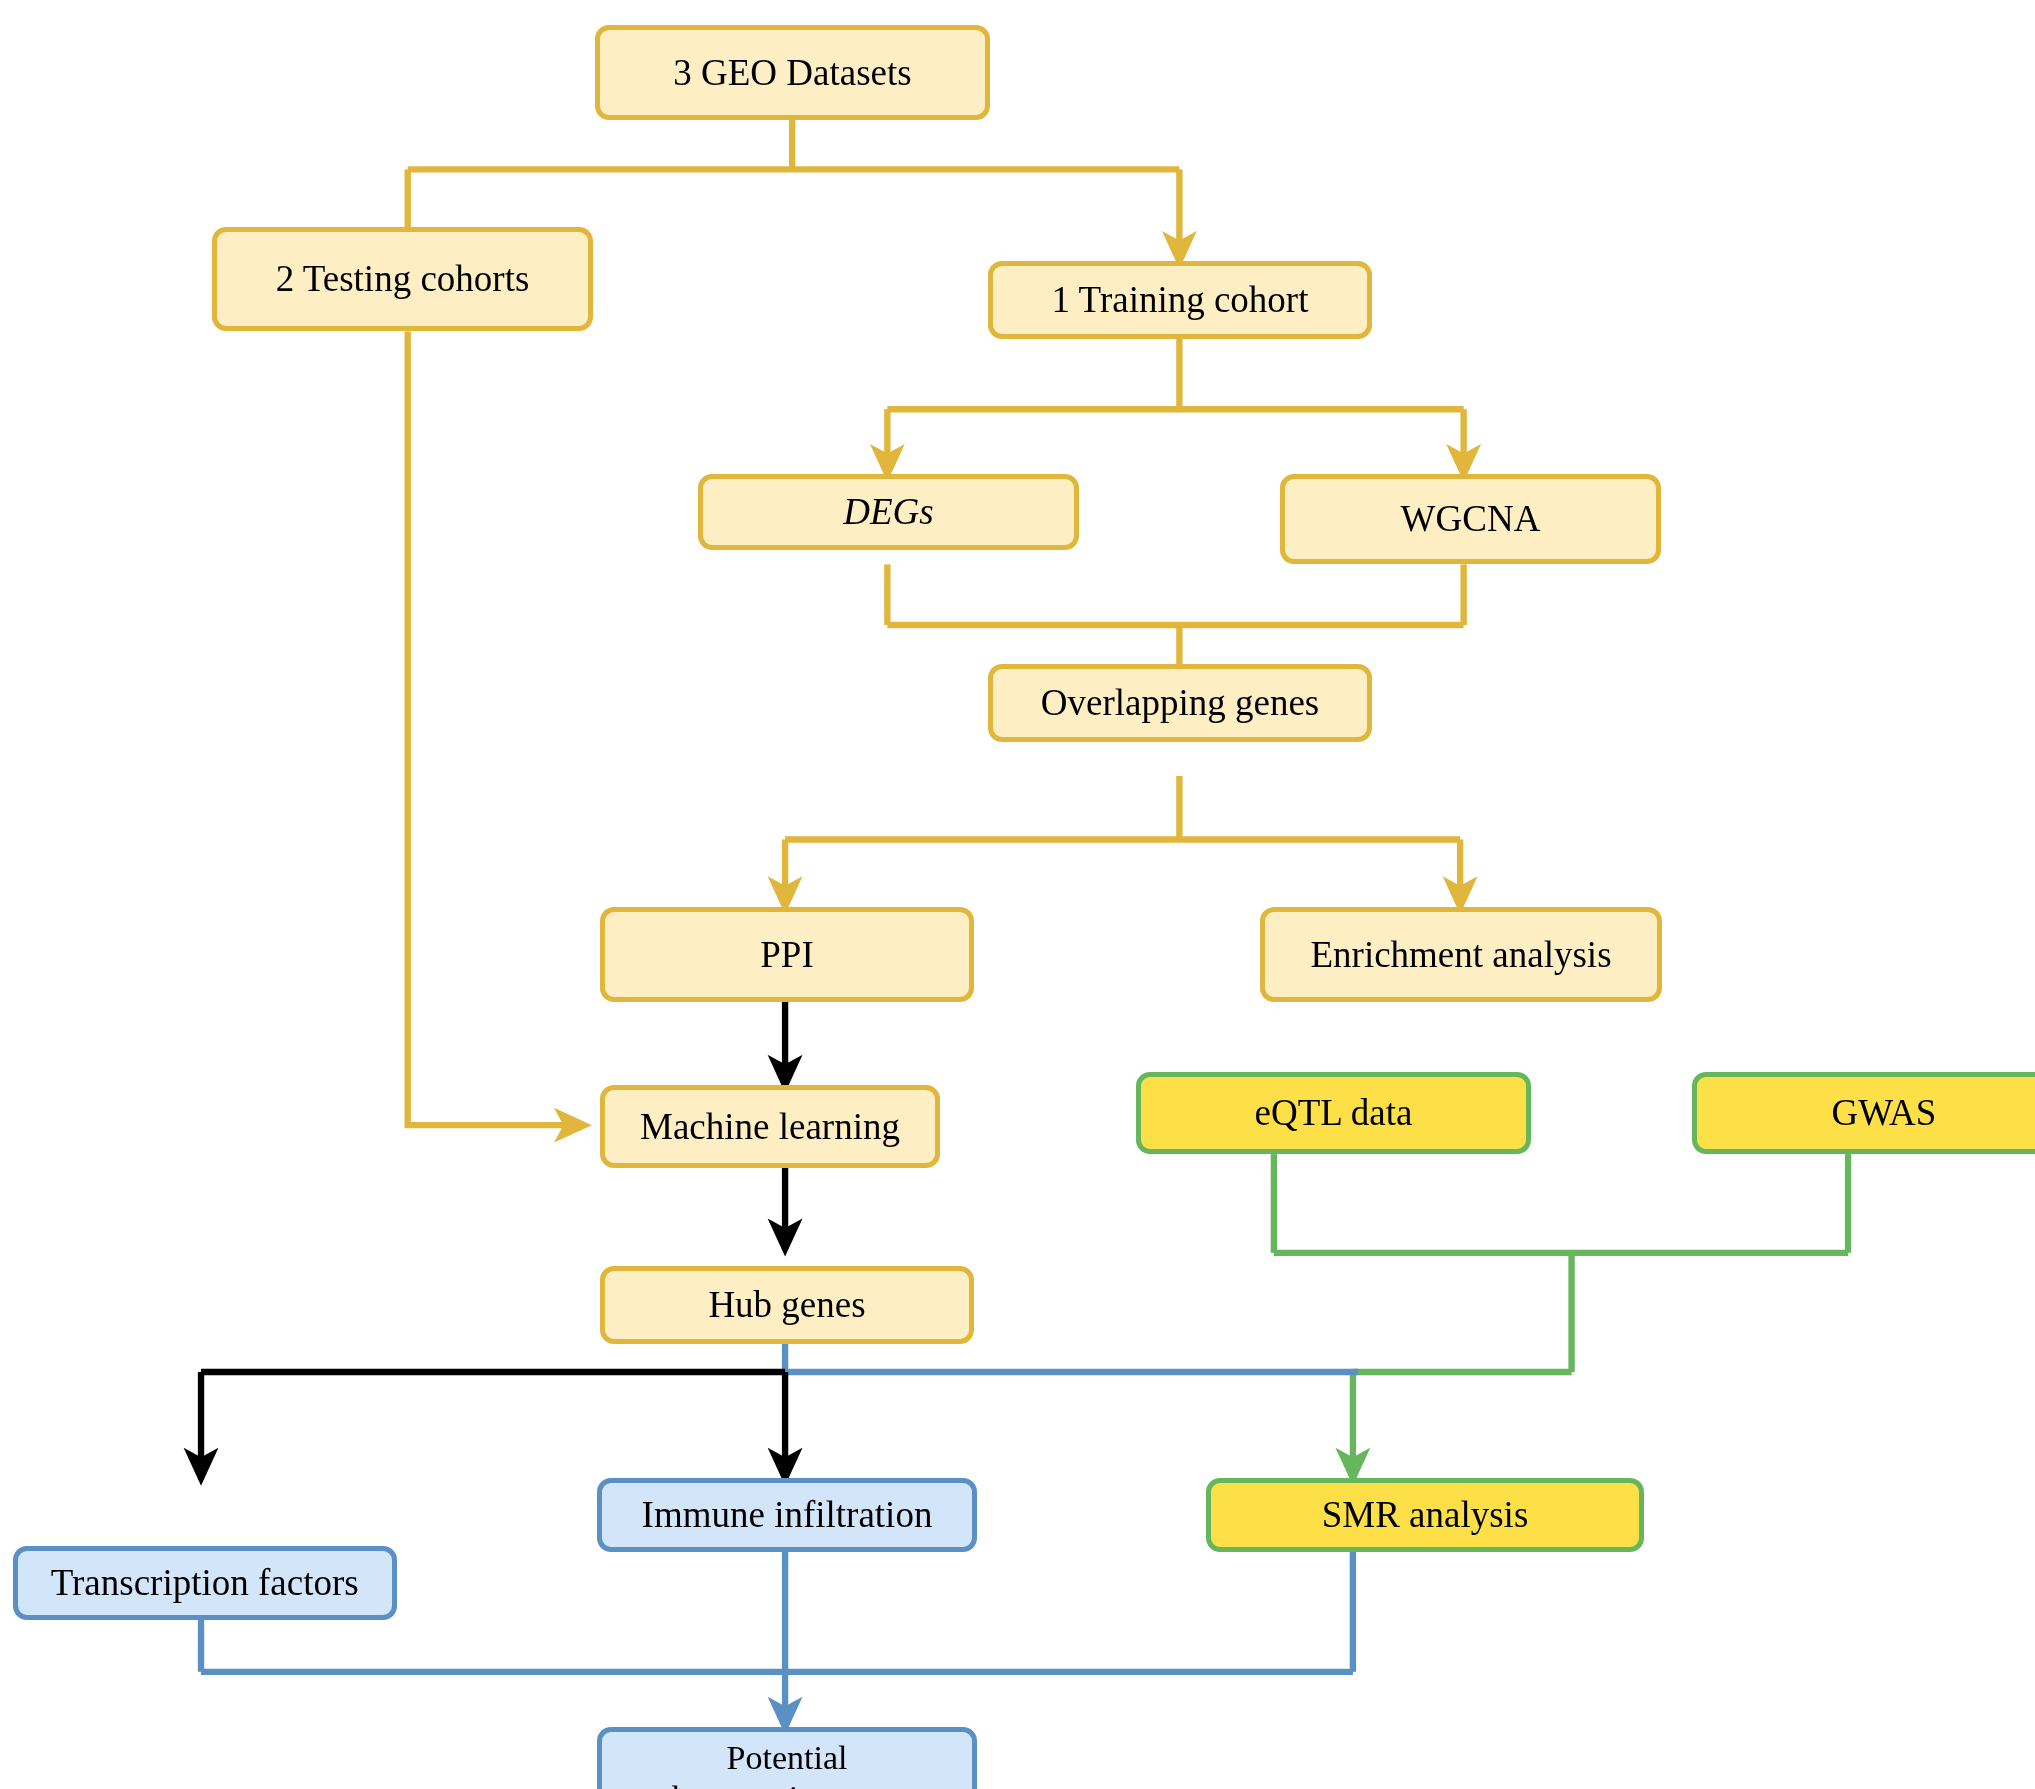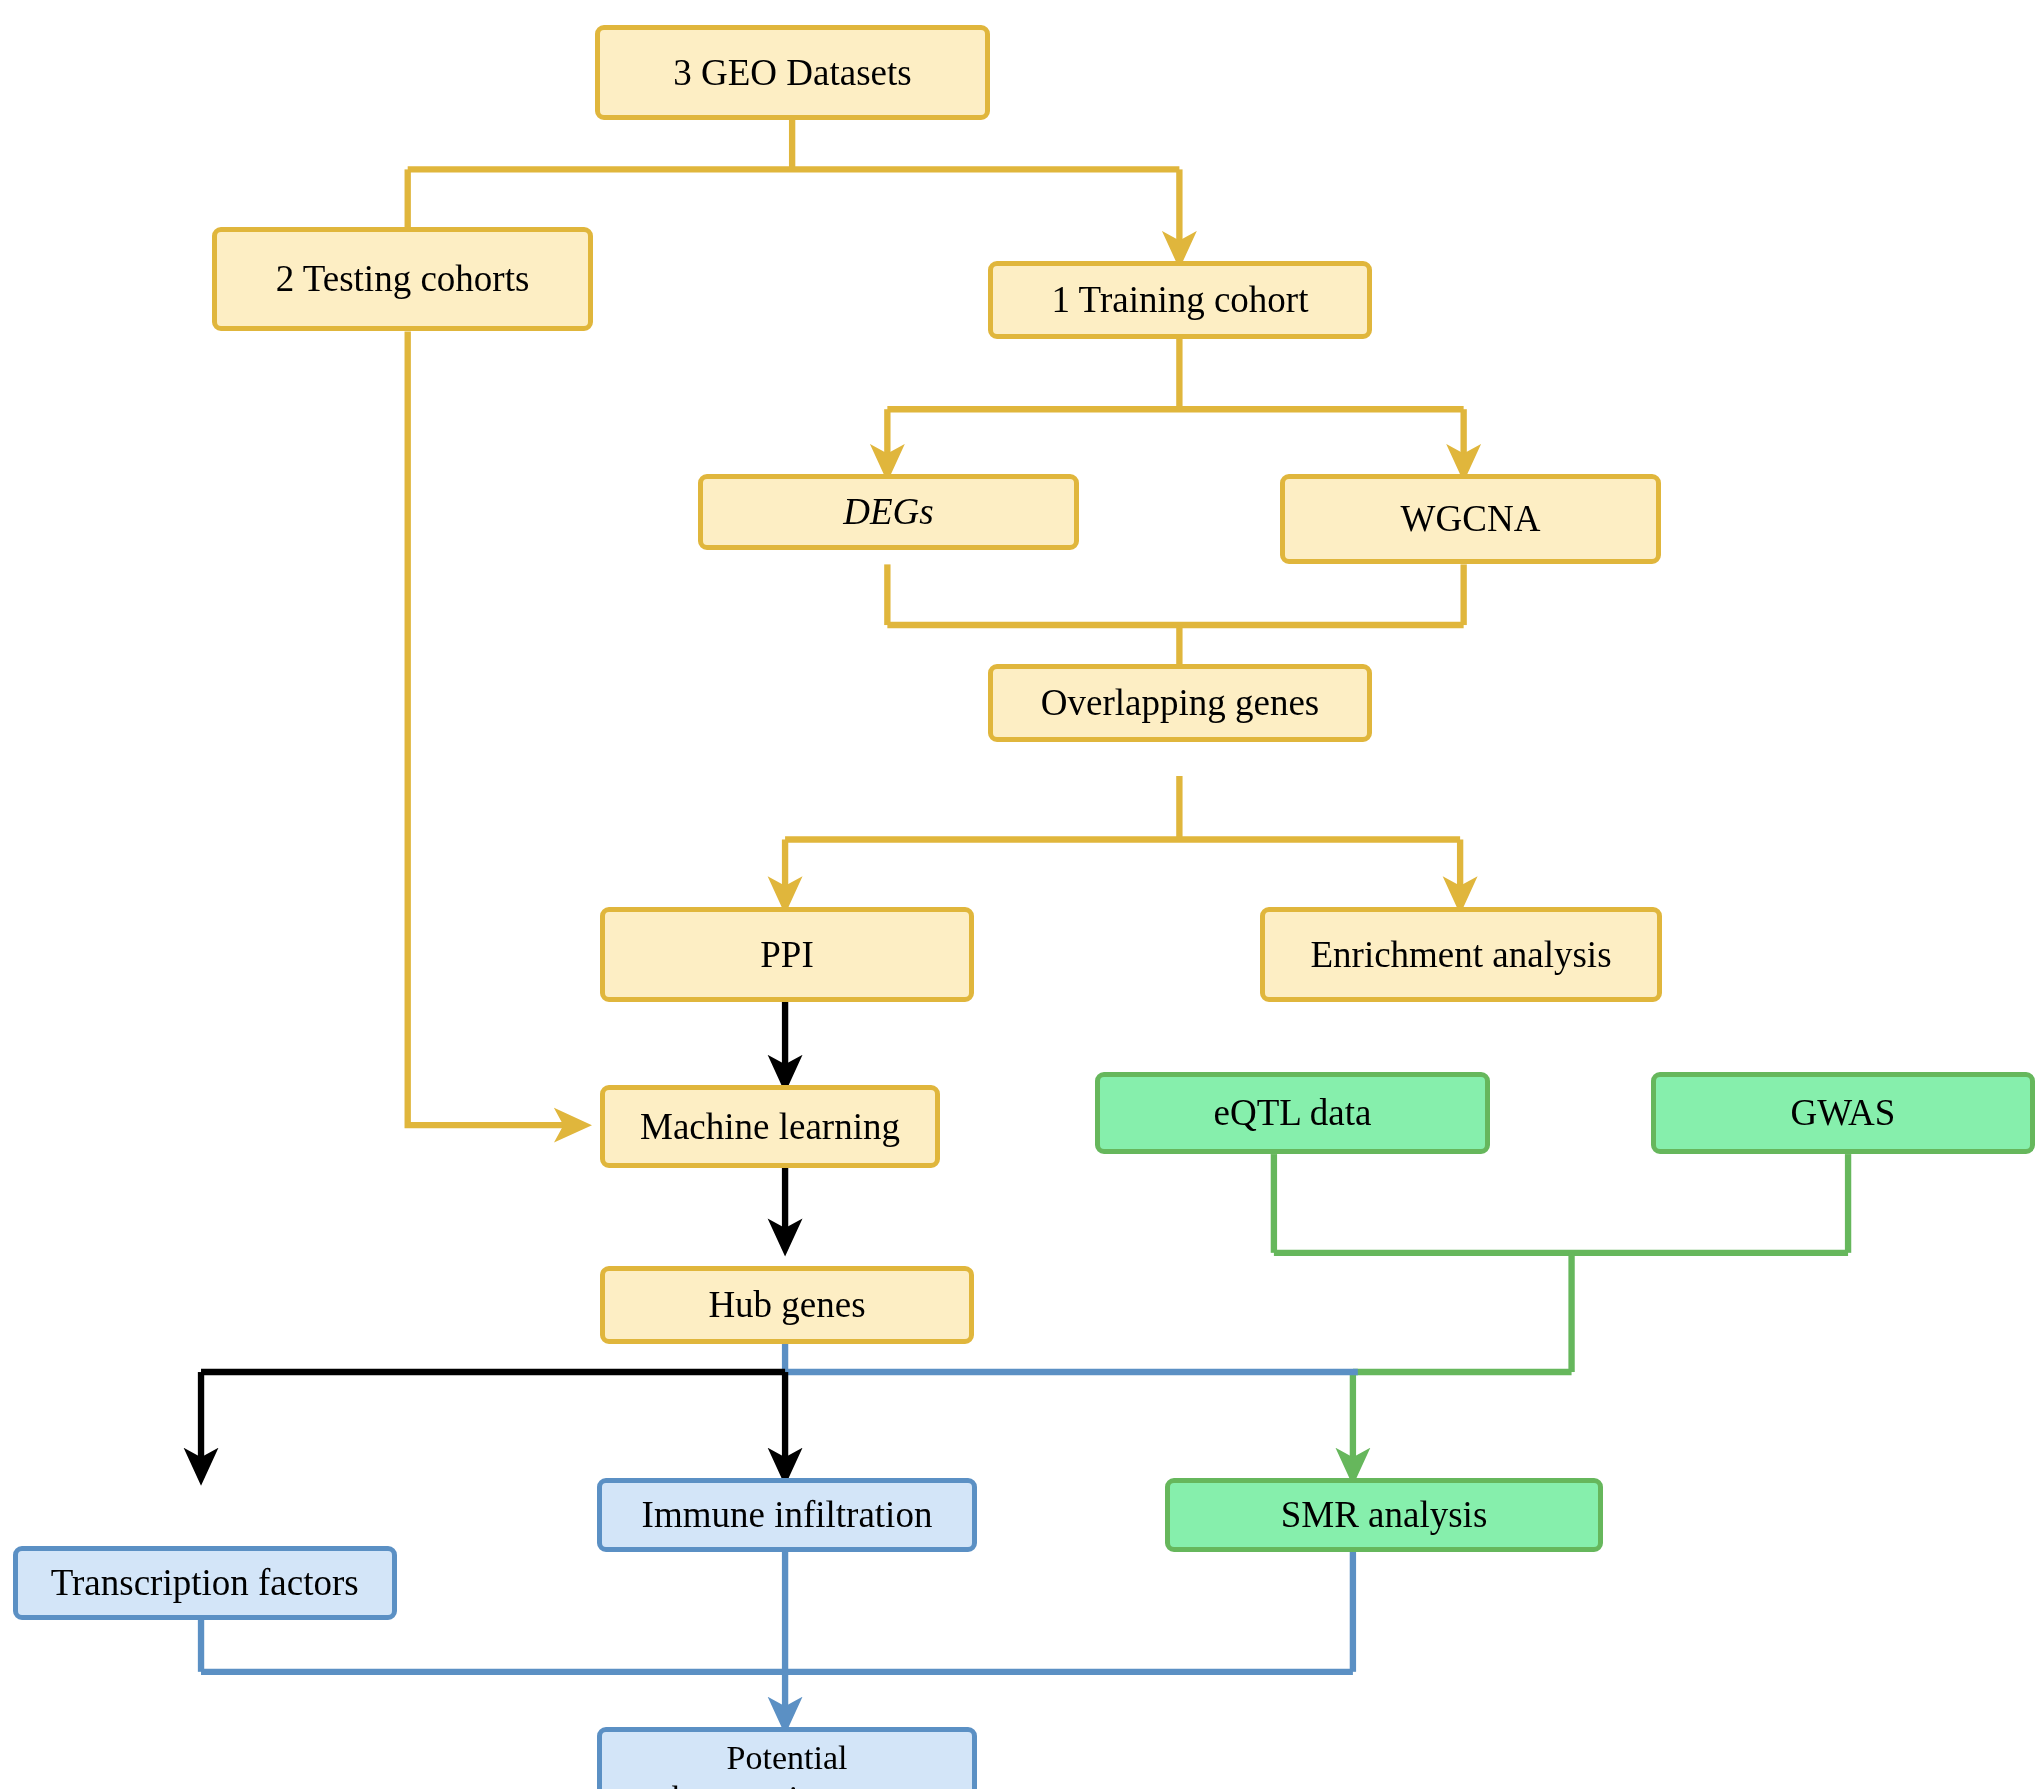--- a/index.html
+++ b/index.html
@@ -20,42 +20,43 @@
   #edges {
     position: absolute;
     left: 0;
     top: 0;
     width: 2035px;
     height: 1789px;
   }
   .node {
     position: absolute;
     box-sizing: border-box;
-    border-radius: 9px;
+    border-radius: 14px;
     display: flex;
     align-items: center;
     justify-content: center;
     text-align: center;
     color: #000000;
     line-height: 1.18;
     z-index: 5;
   }
   .node .lbl {
     display: block;
     width: 100%;
     padding: 0 7px;
     white-space: pre-line;
   }
   .n-yellow {
     background: #fdeec4;
     border: 5px solid #e0b63c;
   }
   .n-green {
-    background: #86efac;
+    background: #fde047;
     border: 5px solid #66b75c;
+    margin-left: 41px;
   }
   .n-blue {
     background: #d3e5f8;
     border: 5px solid #5b90c4;
   }
 </style>
 </head>
 <body>
 
 <div id="canvas">

